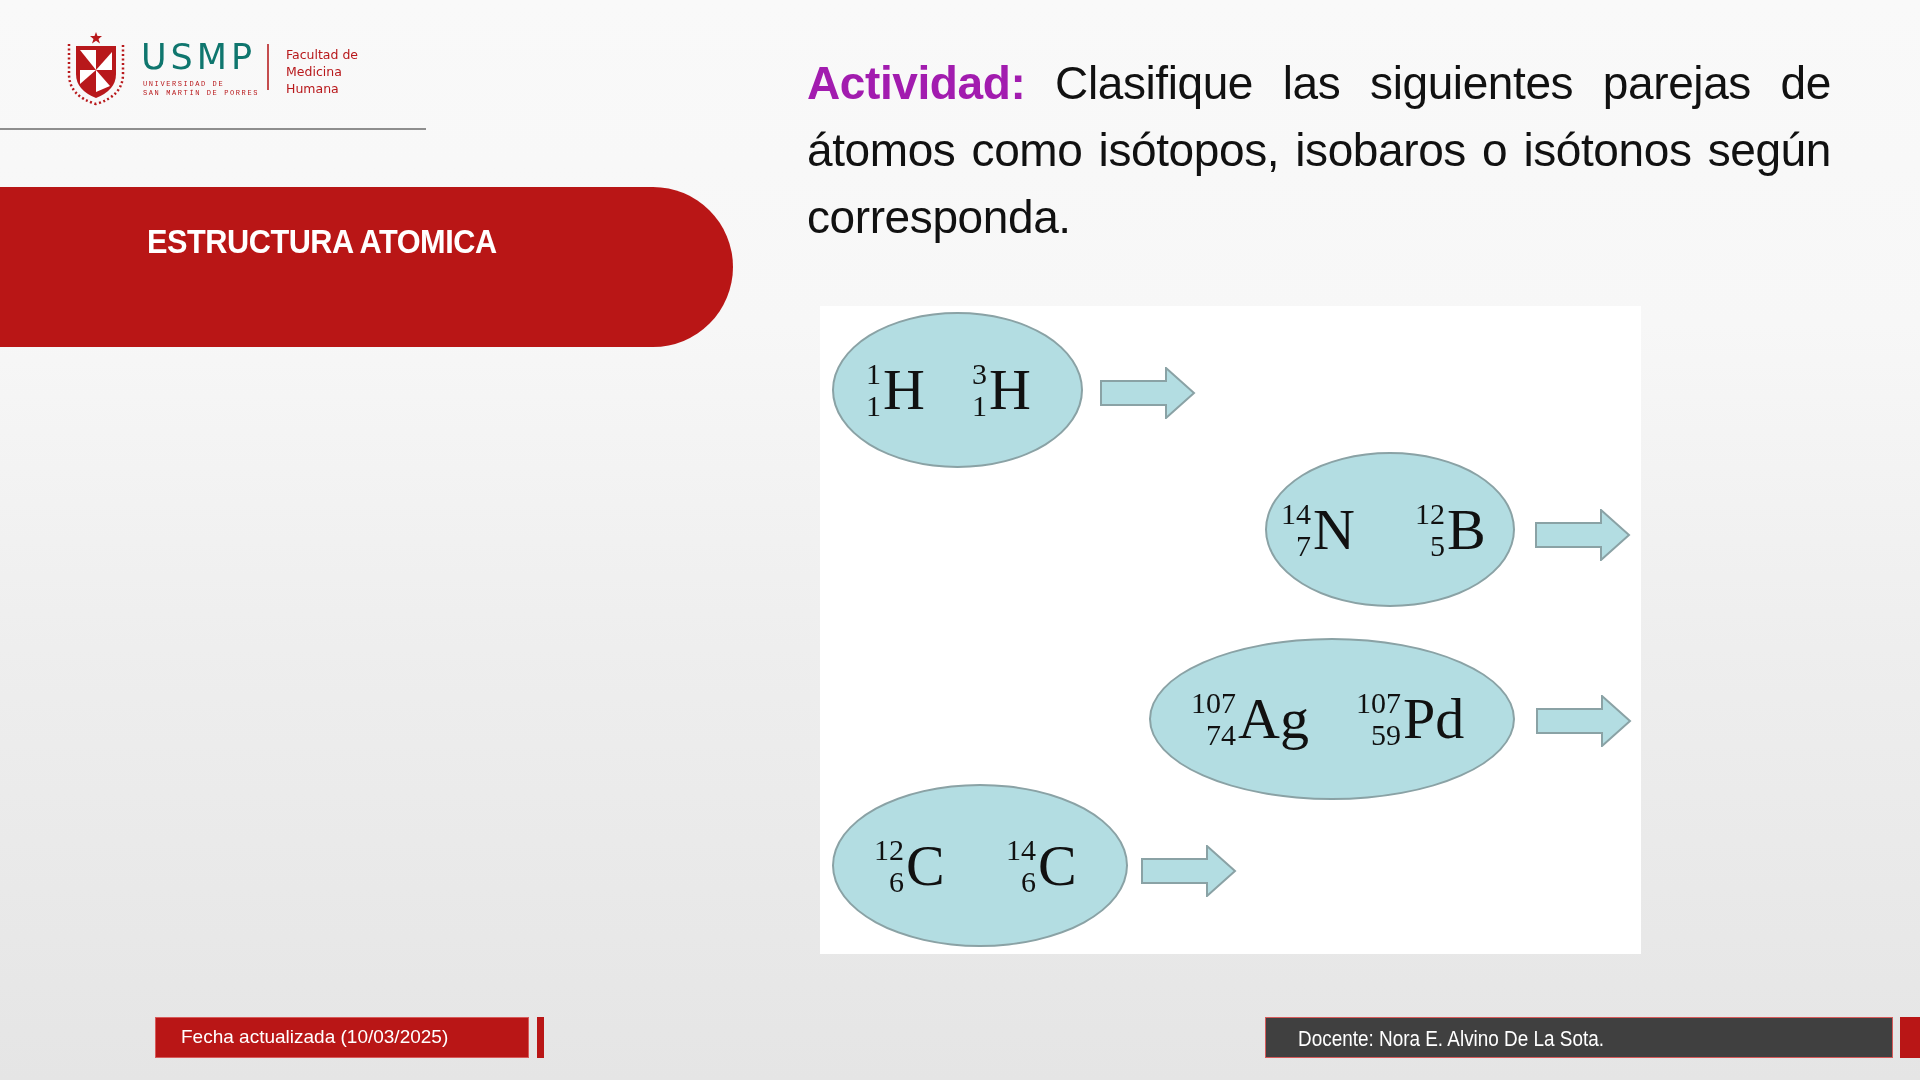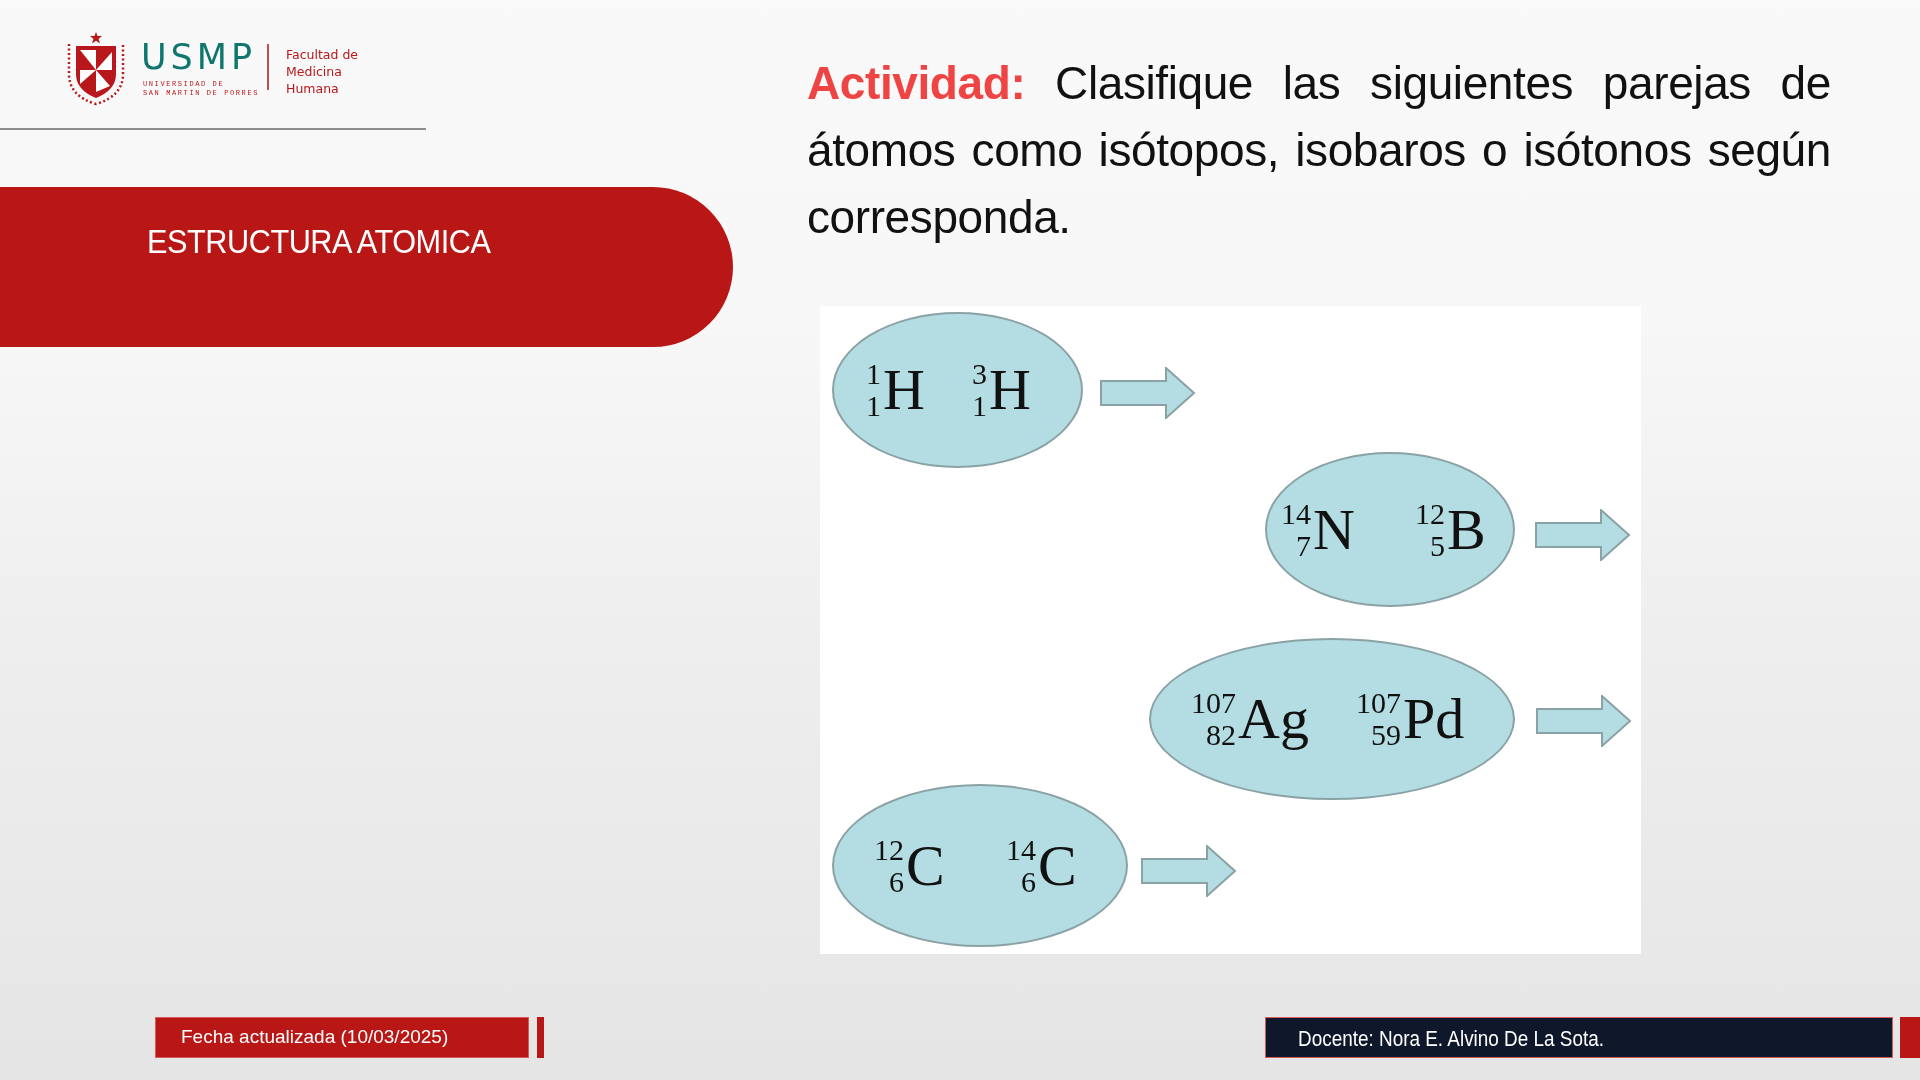--- a/index.html
+++ b/index.html
@@ -28,36 +28,36 @@
       position: absolute; left: 222px; top: 16px;
       font-family: "DejaVu Sans", sans-serif; font-size: 12.5px; line-height: 17px;
       color: #b8181b; white-space: pre;
     }
 
     .top-divider { position: absolute; left: 0; top: 128px; width: 426px; height: 2px; background: #8e8e8e; }
 
     
     .banner {
       position: absolute; left: 0; top: 187px; width: 733px; height: 160px;
-      background: #b91616; border-radius: 0 80px 80px 0;
+      background: #b91616; border-radius: 0 80px 80px 0; font-weight: bold;
     }
     .banner-title {
       position: absolute; left: 147px; top: 36px;
       font-family: "Liberation Sans", sans-serif; font-size: 33px; color: #ffffff;
       letter-spacing: -0.5px; transform: scaleX(0.93); transform-origin: left center;
     }
 
     
     .activity {
       position: absolute; left: 807px; top: 50px; width: 1024px;
       font-family: "Liberation Sans", sans-serif; font-size: 46px; line-height: 67px;
       color: #111111; text-align: justify; text-align-last: left;
       letter-spacing: -0.4px;
     }
-    .activity .label { color: #ef4444; font-weight: bold; }
+    .activity .label { color: #a21caf; font-weight: bold; }
 
     
     .panel { position: absolute; left: 820px; top: 306px; width: 821px; height: 648px; background: #ffffff; }
     .pair {
       position: absolute; background: #b3dde2; border: 2px solid #8aa2a5; border-radius: 50%;
       font-family: "Liberation Serif", serif; color: #111;
     }
     .nuclide { position: absolute; top: 0; height: 100%; display: flex; align-items: center; }
     .nums { display: flex; flex-direction: column; align-items: flex-end; font-size: 30px; line-height: 32px; margin-right: 2px; }
     .sym { font-size: 58px; line-height: 58px; }
@@ -69,21 +69,21 @@
       position: absolute; left: 155px; top: 1017px; width: 374px; height: 41px;
       background: #b91616; border: 1px solid #d75a5a;
     }
     .footer-left-accent { position: absolute; left: 537px; top: 1017px; width: 7px; height: 41px; background: #b91616; }
     .footer-left-text {
       position: absolute; left: 25px; top: 8px;
       font-family: "Liberation Sans", sans-serif; font-size: 19px; color: #ffffff;
     }
     .footer-right {
       position: absolute; left: 1265px; top: 1017px; width: 628px; height: 41px;
-      background: #0f172a; border: 1px solid #d75a5a;
+      background: #404040; border: 1px solid #d75a5a;
     }
     .footer-right-accent { position: absolute; left: 1900px; top: 1017px; width: 20px; height: 41px; background: #b91616; }
     .footer-right-text {
       position: absolute; left: 32px; top: 8px;
       font-family: "Liberation Sans", sans-serif; font-size: 22px; color: #ffffff;
       transform: scaleX(0.86); transform-origin: left center; white-space: nowrap;
     }
   </style>
 </head>
 <body>
@@ -162,21 +162,21 @@
     </div>
   </div>
   <svg class="arrow" style="left:715px; top:203px;" width="96" height="52" viewBox="0 0 96 52">
     <polygon points="1,14 66,14 66,1 94,26 66,51 66,38 1,38" fill="#b3dde2" stroke="#8aa2a5" stroke-width="2"></polygon>
   </svg>
 
   <div class="pair" style="left:329px; top:332px; width:366px; height:162px;">
     <div class="nuclide" style="left:40px;">
       <div class="nums">
           <span>107</span>
-          <span>82</span>
+          <span>74</span>
         </div>
       <span class="sym">Ag</span>
     </div>
     <div class="nuclide" style="left:205px;">
       <div class="nums">
           <span>107</span>
           <span>59</span>
         </div>
       <span class="sym">Pd</span>
     </div>

